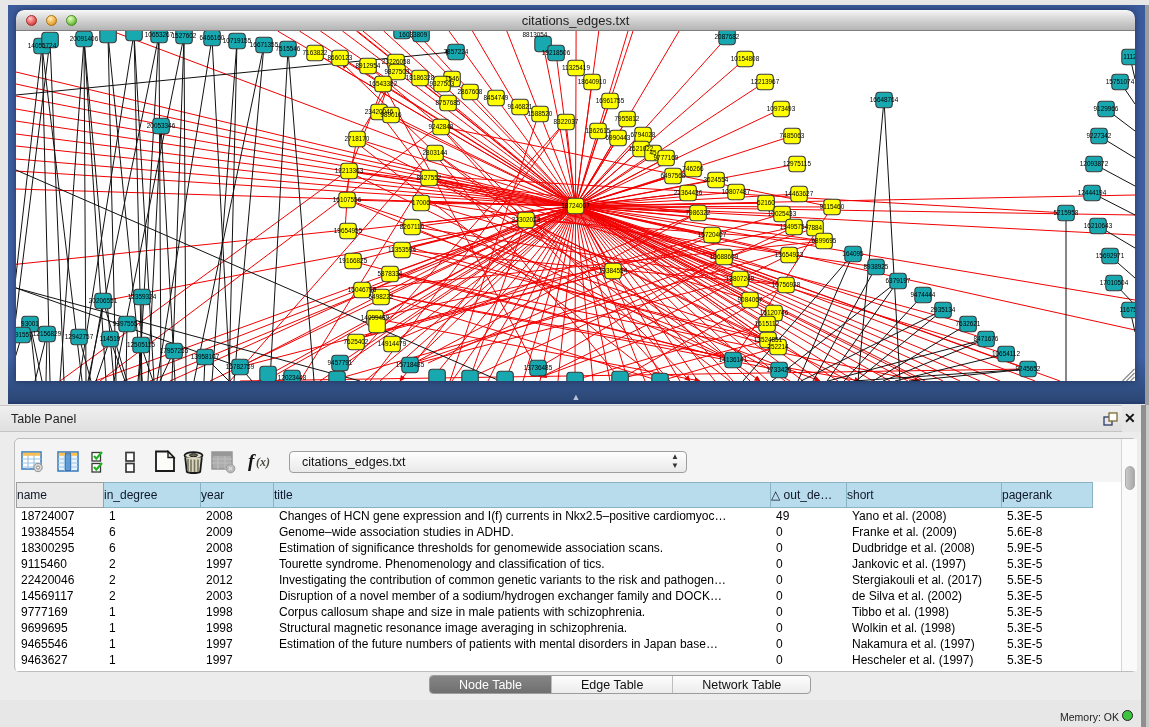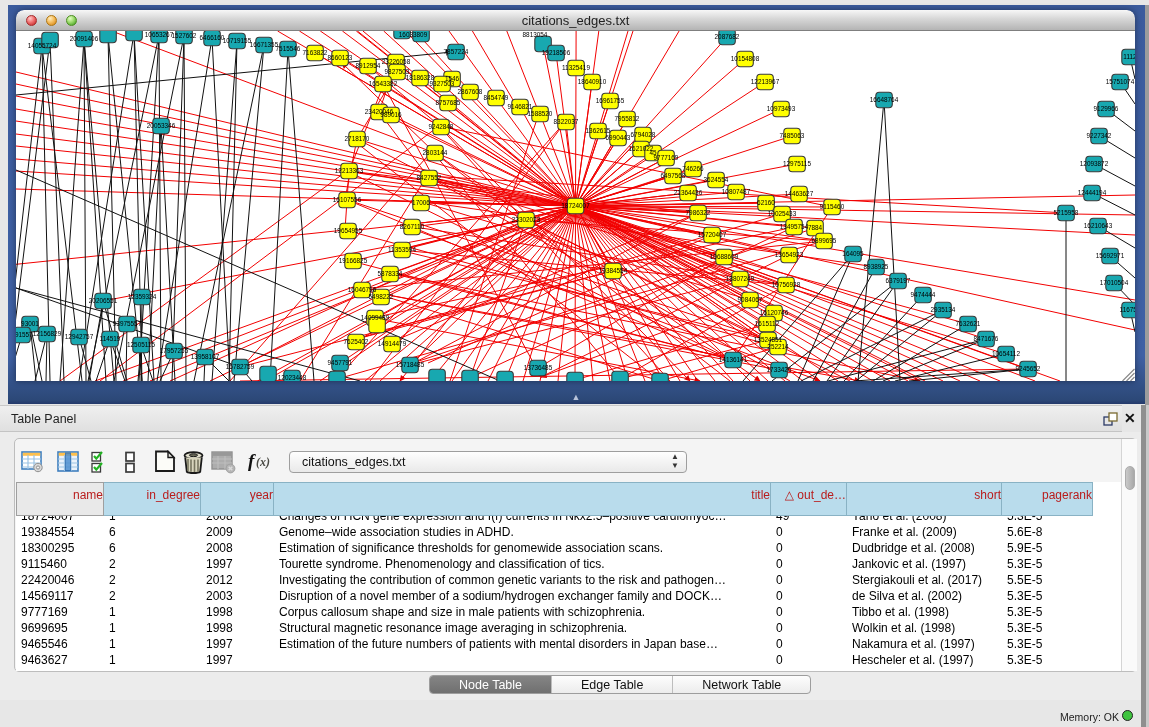--- a/index.html
+++ b/index.html
@@ -16,21 +16,21 @@
 #tpbar .t{position:absolute;left:11px;top:6px;font-size:12.5px;color:#222}
 #tpbar .x{position:absolute;left:1124px;top:4px;font-size:14px;font-weight:bold;color:#111}
 #panel{position:absolute;left:0;top:432px;width:1141px;height:268px;background:#ececec}
 #ibox{position:absolute;left:14px;top:6px;width:1123px;height:234px;background:#f4f4f4;border:1px solid #bdbdbd;border-radius:5px}
 #toolbar{position:absolute;left:0;top:0;width:100%;height:43px}
 .ic{position:absolute;top:11px}
 #combo{position:absolute;left:274px;top:12px;width:398px;height:22px;background:linear-gradient(#fefefe,#e9e9e9);border:1px solid #9e9e9e;border-radius:4px;font-size:12.5px;color:#111;line-height:20px;padding-left:12px}
 #combo .ud{position:absolute;right:7px;top:0;height:20px;font-size:8px;line-height:9px;color:#333;text-align:center}
 #tablewrap{position:absolute;left:1px;top:43px;width:1105px;height:189px;background:#fff;overflow:hidden}
 #thead{position:absolute;left:0;top:0;width:1105px;height:26px;font-size:12px}
-#thead span{position:absolute;top:0;height:34px;line-height:25px;text-align:right;background:#b9dcec;border:1px solid #89b2c4;border-left:none;color:#b91c1c}
+#thead span{position:absolute;top:0;height:26px;line-height:25px;text-align:left;background:#b9dcec;border:1px solid #89b2c4;border-left:none;color:#0f172a}
 #thead .h0{left:0;width:88px;background:#e9e9e9;border:1px solid #9f9f9f}
 #thead .h1{left:88px;width:97px}
 #thead .h2{left:185px;width:73px}
 #thead .h3{left:258px;width:497px}
 #thead .h4{left:755px;width:76px}
 #thead .h5{left:831px;width:155px}
 #thead .h6{left:986px;width:91px}
 #tbody{position:absolute;left:0;top:26px;width:1105px;font-size:12px;color:#000}
 .tr{position:relative;height:16px;line-height:16px;white-space:nowrap}
 .tr span{position:absolute;top:0;overflow:hidden}

